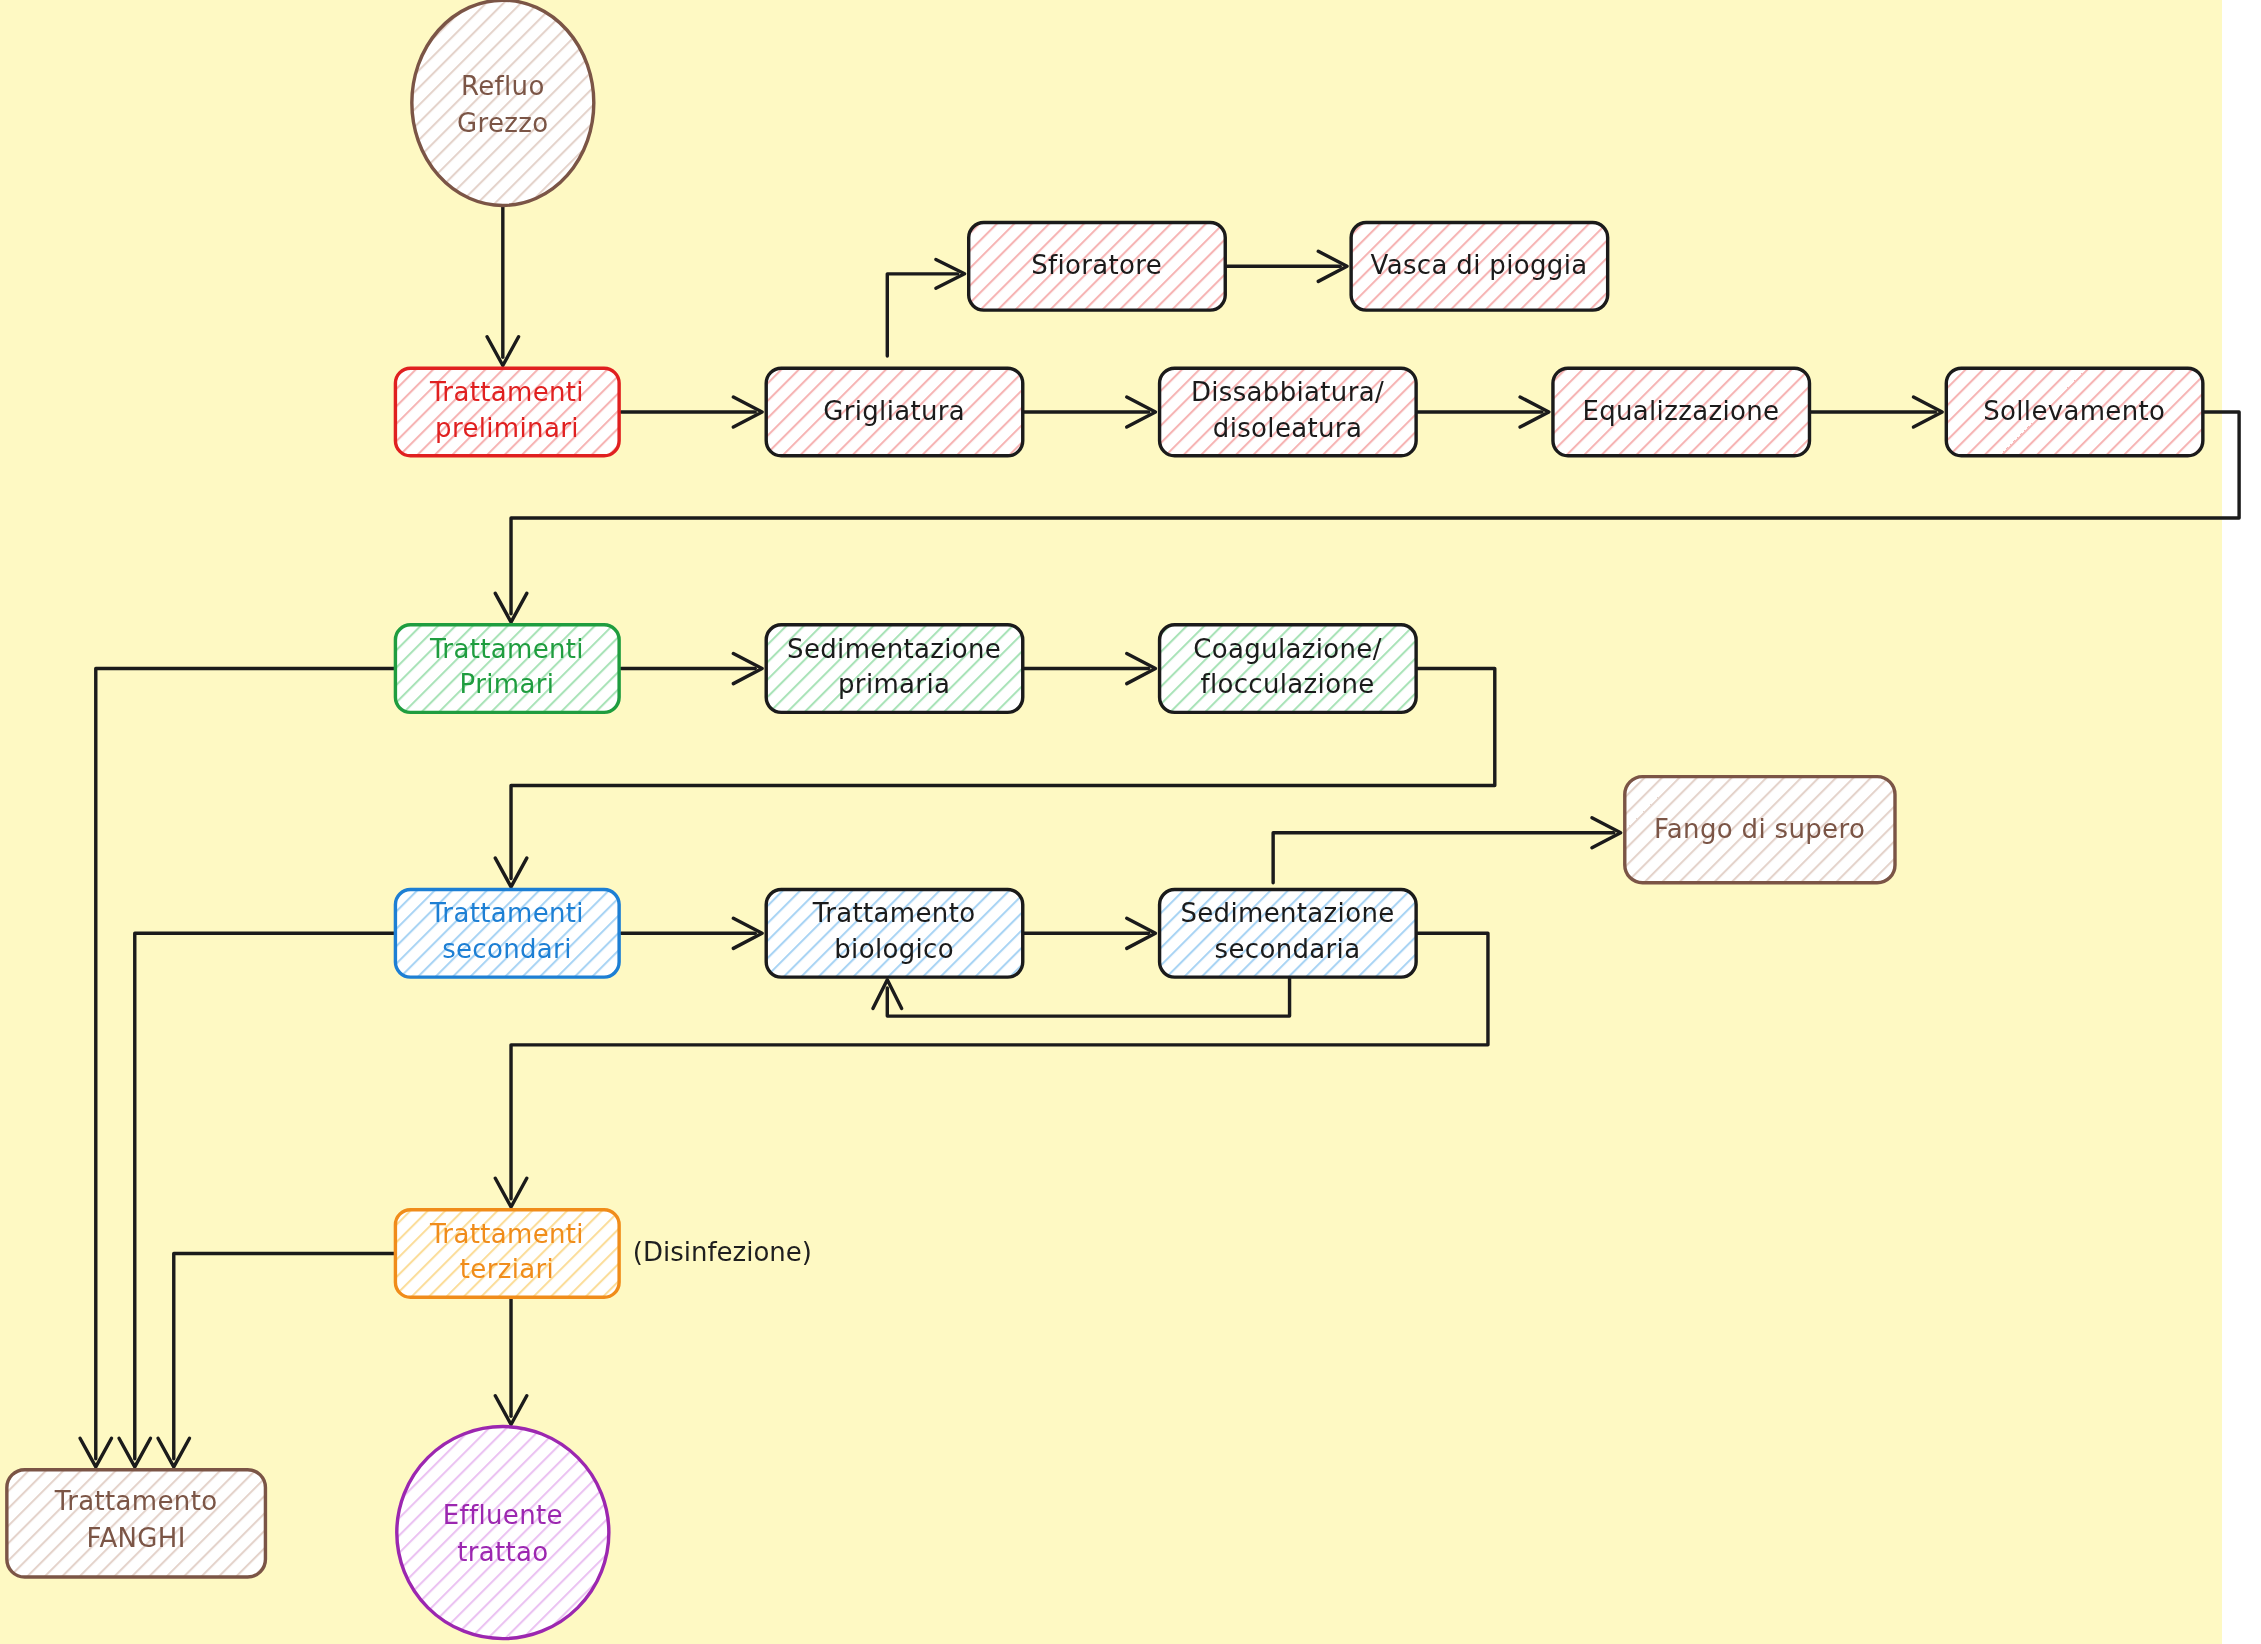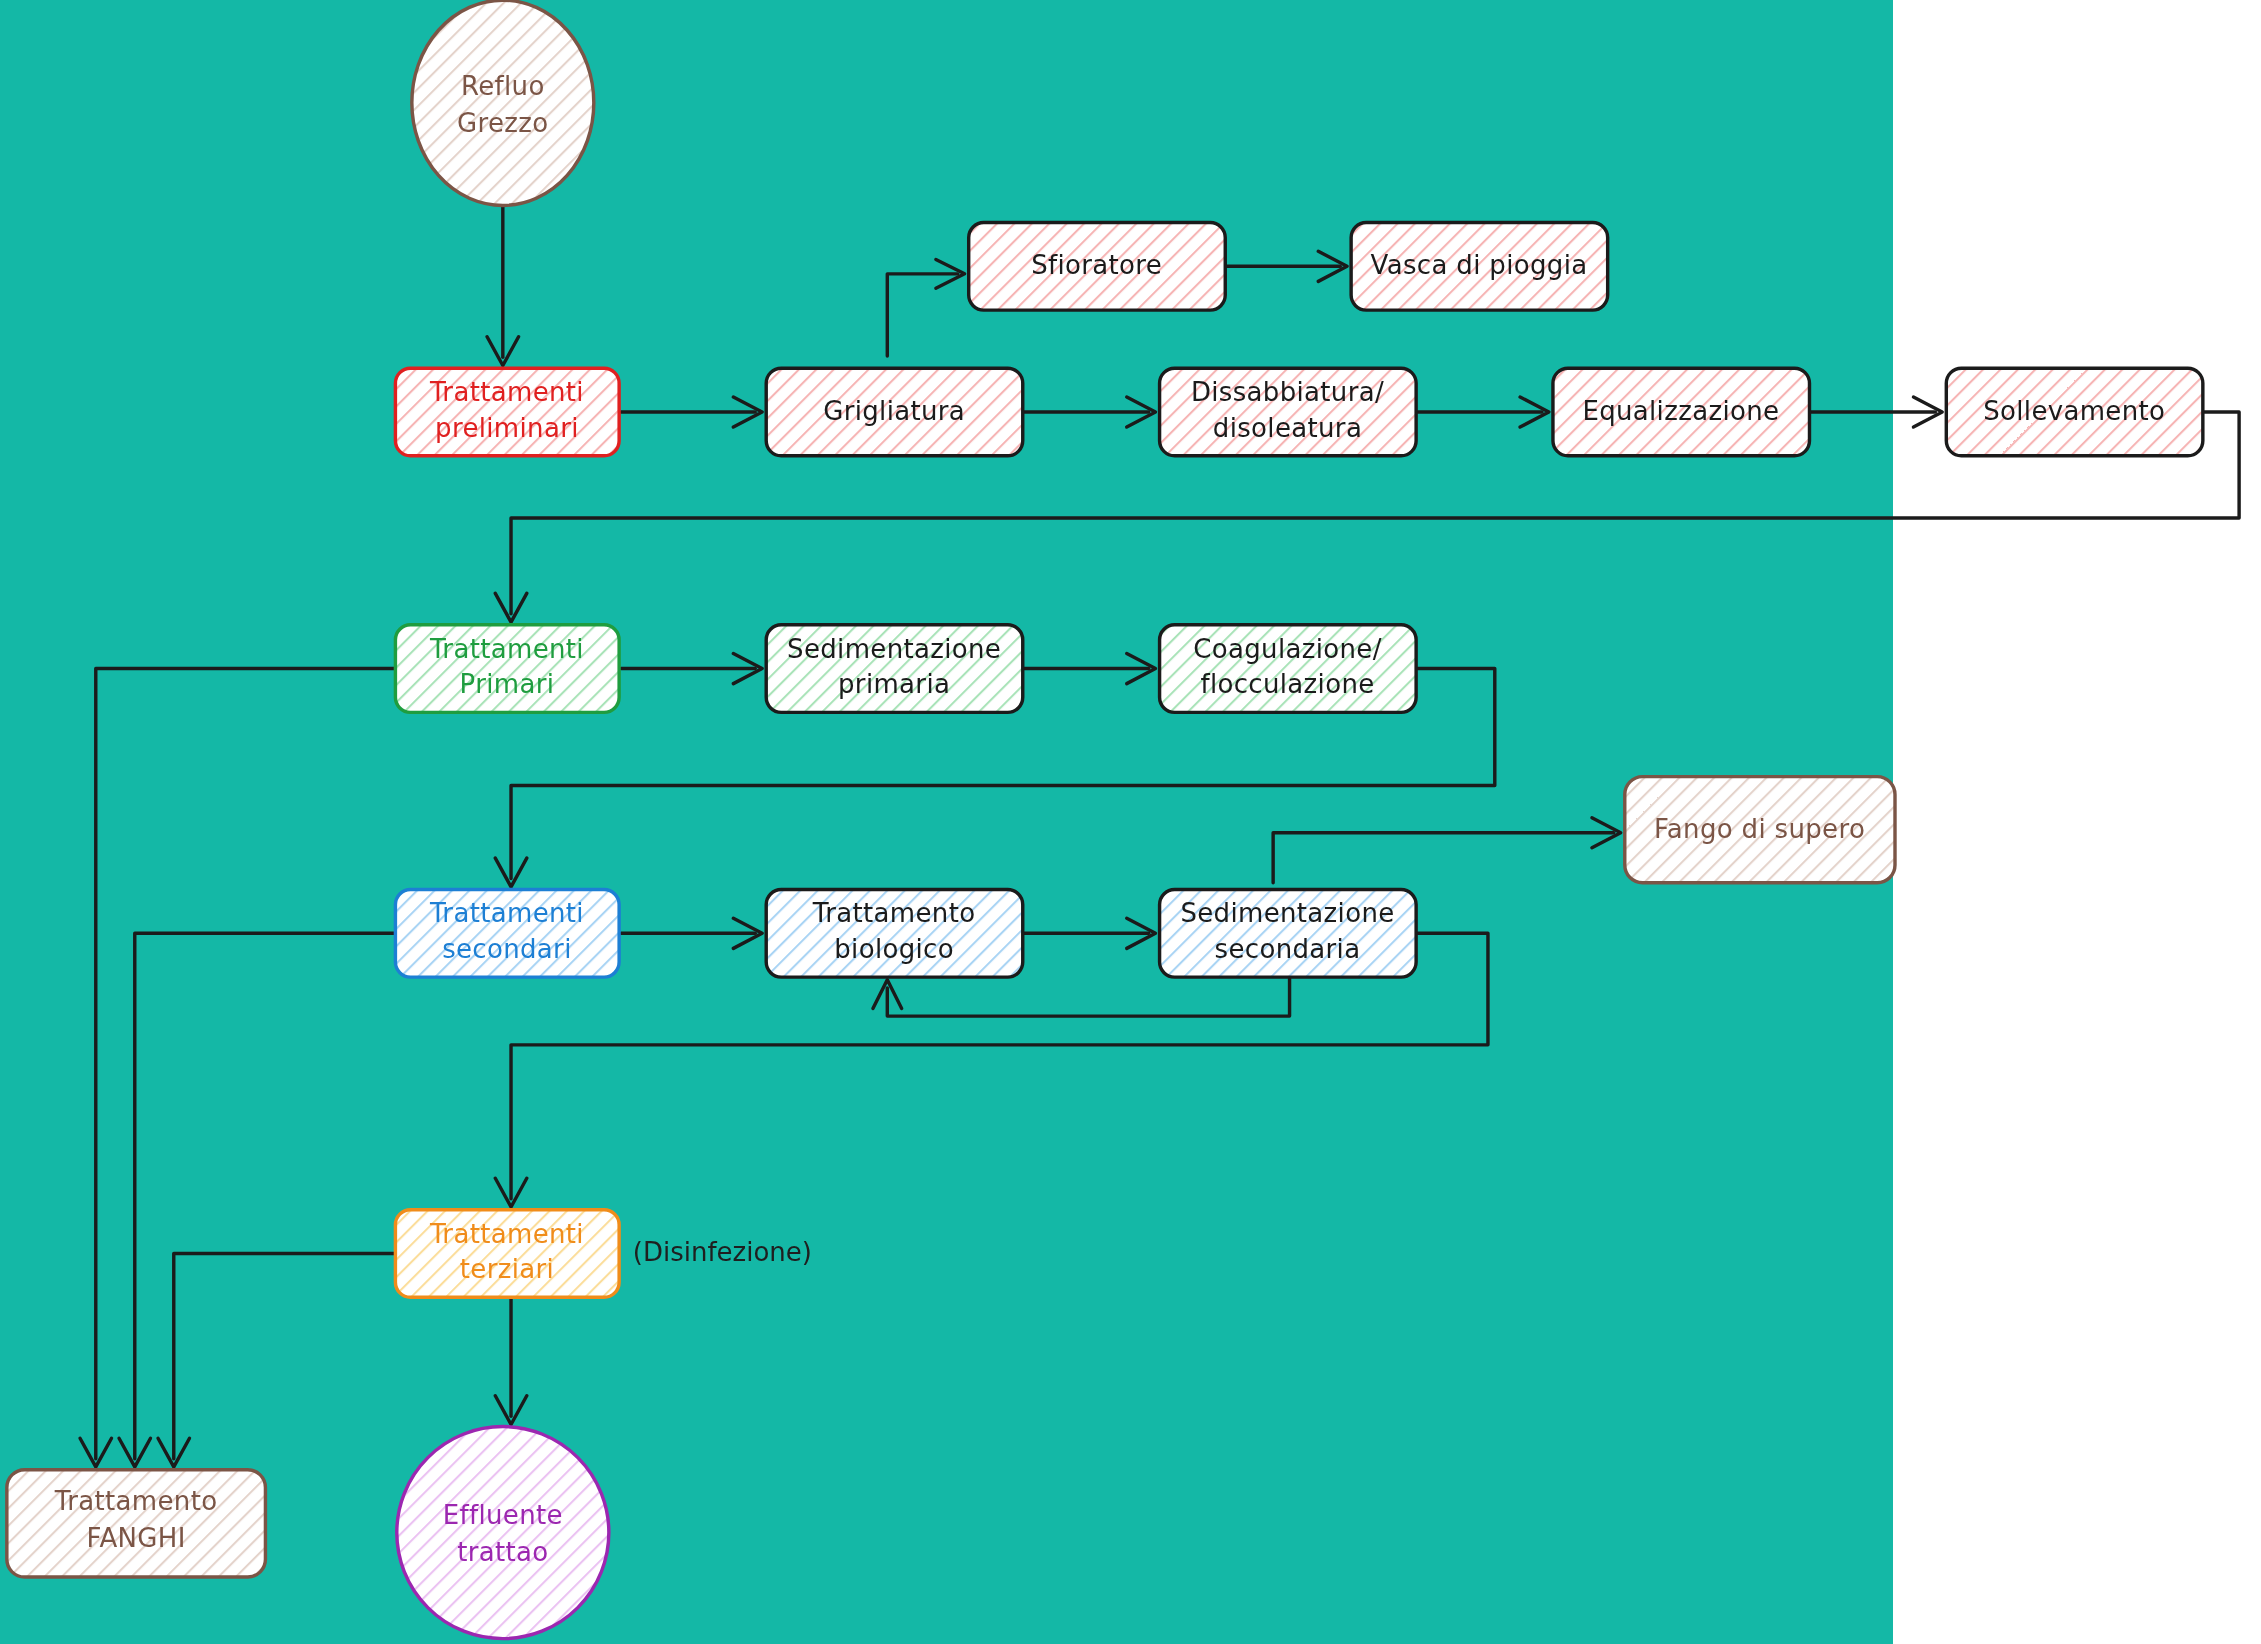--- a/index.html
+++ b/index.html
@@ -8,23 +8,23 @@
     background: #ffffff;
   }
   body {
     width: 2261px;
     height: 1645px;
     overflow: hidden;
     font-family: "DejaVu Sans", sans-serif;
   }
   #diagram-root {
     position: relative;
-    width: 1893px;
+    width: 2222px;
     height: 1645px;
-    background: #14b8a6;
+    background: #fef9c3;
   }
   svg#flow {
     position: absolute;
     left: 0;
     top: 0;
     width: 2261px;
     height: 1645px;
     display: block;
   }
   .node-label {

